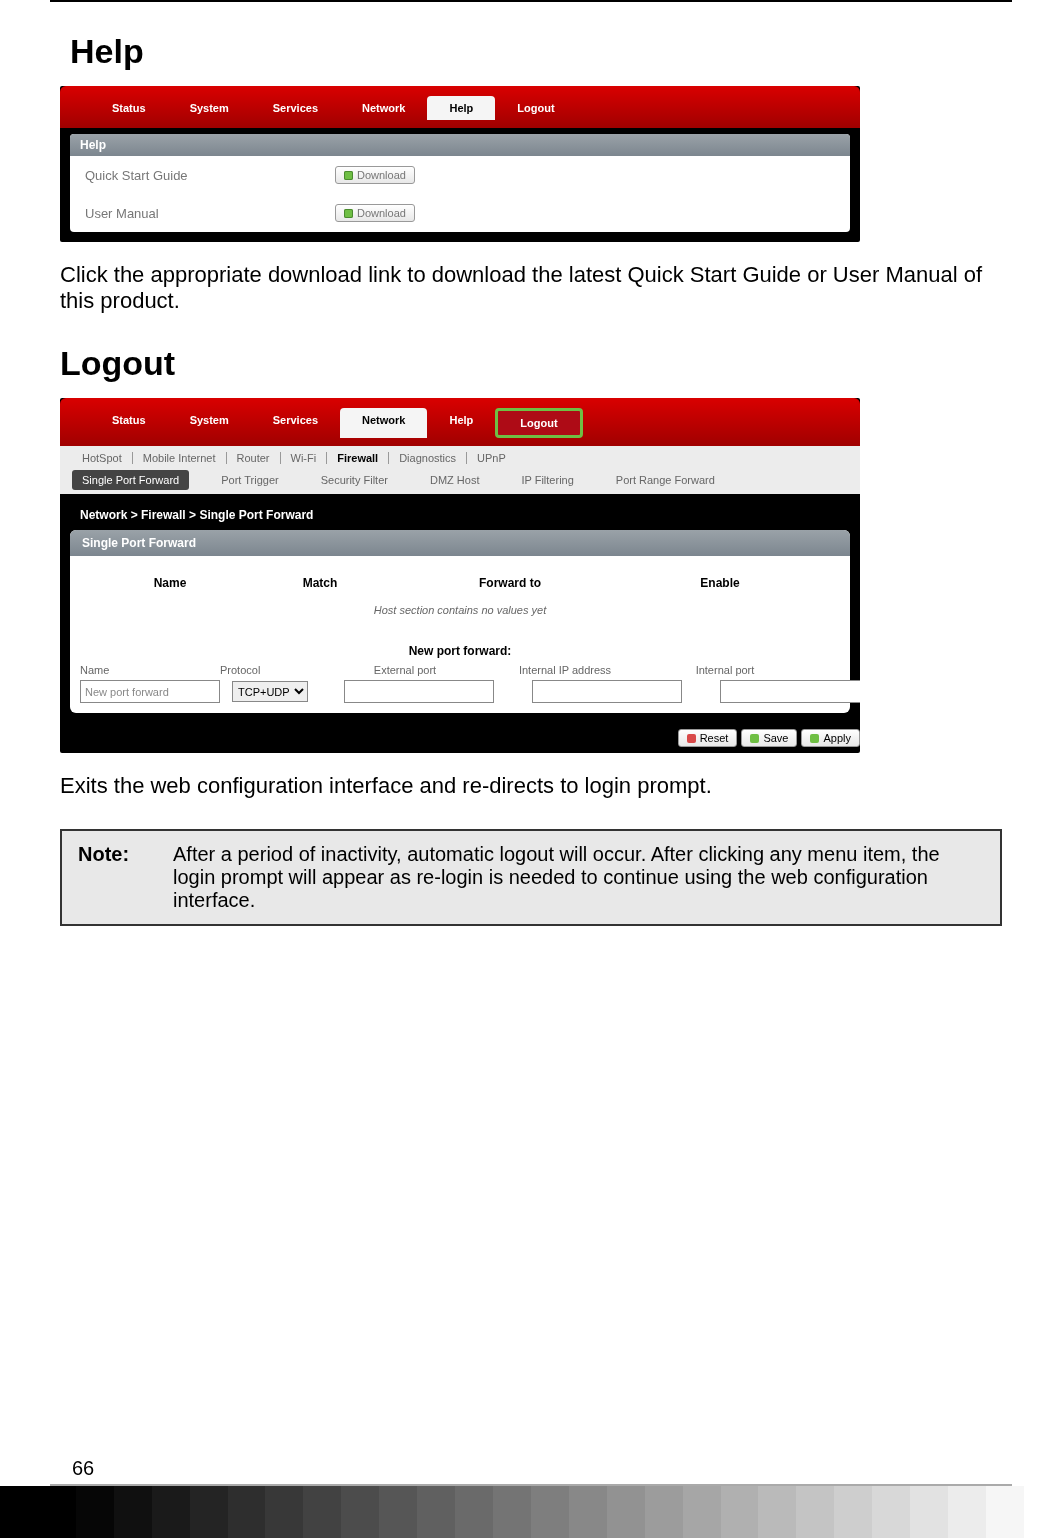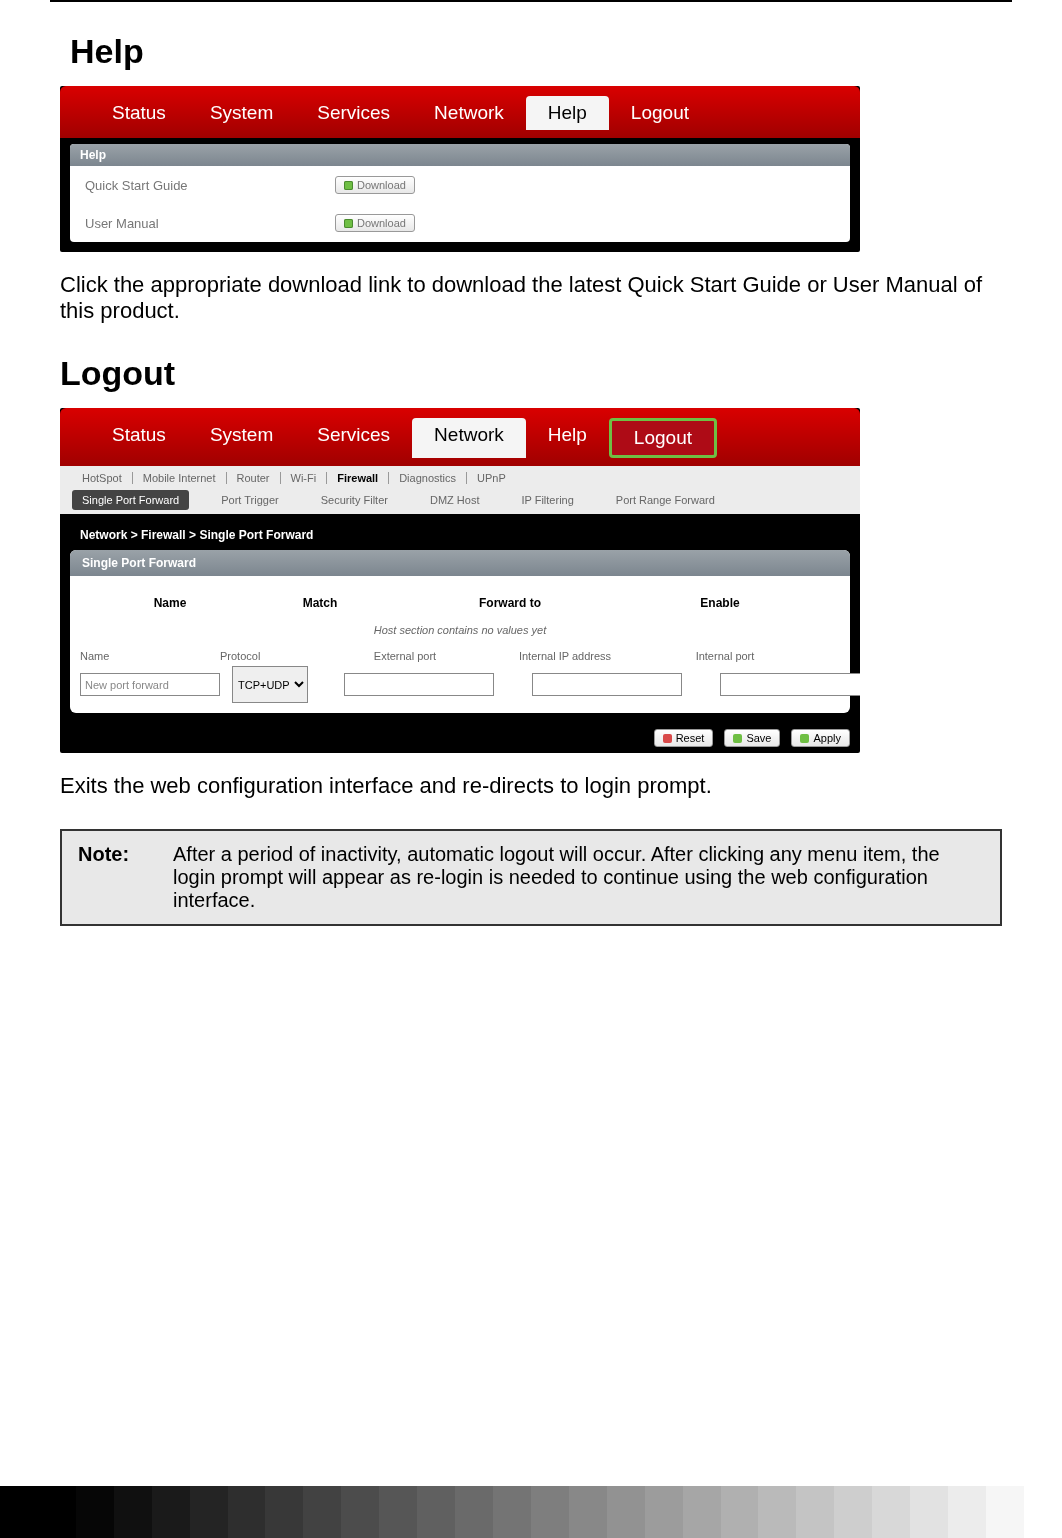--- a/index.html
+++ b/index.html
@@ -5,21 +5,21 @@
   html,body { margin:0; padding:0; font-family: Arial, Helvetica, sans-serif; background:#fff; color:#000; }
   .page { width:1062px; margin:0 auto; position:relative; min-height:1538px; }
   .top-rule { border-top:2px solid #000; margin:0 50px 0 50px; }
   .content { padding: 0 60px; }
   h1.section-title { font-size:34px; font-weight:bold; margin:30px 0 15px 10px; }
 
   
   .screenshot { background:#000; border-radius:2px; overflow:hidden; }
   .panel1 { width:800px; }
   .nav-red { background: linear-gradient(#d90000,#a00000); display:flex; padding:10px 30px 8px 30px; border-radius:6px 6px 0 0; }
-  .nav-red .tab { color:#fff; font-size:19px; font-weight:normal; padding:6px 22px; cursor:pointer; }
+  .nav-red .tab { color:#fff; font-size:11px; font-weight:bold; padding:6px 22px; cursor:pointer; }
   .nav-red .tab.active { background:#f5f5f5; color:#000; border-radius:4px 4px 0 0; }
   .help-inner { background:#fff; margin:6px 10px 10px 10px; border-radius:4px; }
   .help-inner-header { background: linear-gradient(#9aa2a8,#7c868f); color:#fff; font-size:12px; font-weight:bold; padding:4px 10px; border-radius:4px 4px 0 0; }
   .help-row { display:flex; align-items:center; padding:10px 15px; color:#777; font-size:13px; }
   .help-row .lbl { width:250px; }
   .dl-btn { background: linear-gradient(#fff,#e8e8e8); border:1px solid #999; font-size:11px; padding:2px 8px; border-radius:3px; display:inline-flex; align-items:center; gap:4px; cursor:pointer; }
   .dl-btn::before { content:""; width:9px; height:9px; background:#6fbf44; border-radius:2px; display:inline-block; box-shadow: inset 0 0 0 1px #4a8a2f; }
 
   .paragraph { font-size:22px; margin:20px 0; }
 
@@ -45,27 +45,27 @@
   .new-port-title { text-align:center; font-weight:bold; font-size:12px; padding:14px 0 6px 0; }
   .form-hdr { display:flex; font-size:11px; color:#666; padding:0 10px 4px 10px; }
   .form-hdr > div:nth-child(1){width:140px;}
   .form-hdr > div:nth-child(2){width:110px;}
   .form-hdr > div:nth-child(3){width:150px;text-align:center;}
   .form-hdr > div:nth-child(4){width:170px;text-align:center;}
   .form-hdr > div:nth-child(5){width:150px;text-align:center;}
   .form-row { display:flex; padding:0 10px 10px 10px; align-items:center; gap:12px;}
   .txt-in { border:1px solid #888; font-size:11px; padding:2px 4px; height:17px; background:#fff; }
   .txt-in.w1{width:130px;color:#888;}
-  .sel-in{width:80px;border:1px solid #888;font-size:11px;padding:1px;height:37px;}
+  .sel-in{width:80px;border:1px solid #888;font-size:11px;padding:1px;height:21px;}
   .txt-in.w3{width:140px;margin-left:24px;}
   .txt-in.w4{width:140px;margin-left:26px;}
   .txt-in.w5{width:140px;margin-left:26px;}
   .add-btn { margin-left:10px; background: linear-gradient(#fff,#e8e8e8); border:1px solid #999; font-size:11px; padding:2px 6px; border-radius:3px; display:inline-flex; align-items:center; gap:4px; cursor:pointer;}
   .add-btn::before{content:"";width:9px;height:9px;background:#f7efd6;border:1px solid #c0b080;border-radius:1px;}
-  .btn-bar { display:flex; justify-content:flex-end; gap:11px; padding:6px 10px; }
+  .btn-bar { display:flex; justify-content:flex-end; gap:4px; padding:6px 0; }
   .small-btn { background: linear-gradient(#fff,#e8e8e8); border:1px solid #999; font-size:11px; padding:2px 8px; border-radius:3px; display:inline-flex; align-items:center; gap:4px; cursor:pointer;}
   .sq-r::before{content:"";width:9px;height:9px;background:#d94a4a;border-radius:2px;display:inline-block;}
   .sq-g::before{content:"";width:9px;height:9px;background:#6fbf44;border-radius:2px;display:inline-block;}
   .sq-b::before{content:"";width:9px;height:9px;background:#6fbf44;border-radius:2px;display:inline-block;}
 
   .note-box { border:2px solid #333; background:#e8e8e8; margin-top:30px; padding:12px 16px; display:flex; gap:30px; }
   .note-box .note-label { font-weight:bold; font-size:20px; min-width:65px; }
   .note-box .note-text { font-size:20px; }
 
   .footer { position:absolute; bottom:0; left:0; right:0; }
@@ -139,20 +139,21 @@
       <div class="breadcrumb">Network &gt; Firewall &gt; Single Port Forward</div>
       <div class="inner-card">
         <div class="inner-card-header">Single Port Forward</div>
         <div class="tbl-header">
           <div>Name</div>
           <div>Match</div>
           <div>Forward to</div>
           <div>Enable</div>
         </div>
         <div class="empty-note">Host section contains no values yet</div>
+        <div class="new-port-title">New port forward:</div>
         <div class="form-hdr">
           <div>Name</div>
           <div>Protocol</div>
           <div>External port</div>
           <div>Internal IP address</div>
           <div>Internal port</div>
         </div>
         <div class="form-row">
           <input class="txt-in w1" value="New port forward" style="">
           <select class="sel-in">
@@ -174,20 +175,21 @@
     <p class="paragraph">Exits the web configuration interface and re-directs to login prompt.</p>
 
     <div class="note-box">
       <div class="note-label">Note:</div>
       <div class="note-text">After a period of inactivity, automatic logout will occur. After clicking any menu item, the login prompt will appear as re-login is needed to continue using the web configuration interface.</div>
     </div>
 
   </div>
 
   <div class="footer">
+    <div class="page-num">66</div>
     <div class="bars" id="bars">
         <div style="background: rgb(0, 0, 0);"></div>
         <div style="background: rgb(0, 0, 0);"></div>
         <div style="background: rgb(6, 6, 6);"></div>
         <div style="background: rgb(16, 16, 16);"></div>
         <div style="background: rgb(26, 26, 26);"></div>
         <div style="background: rgb(36, 36, 36);"></div>
         <div style="background: rgb(46, 46, 46);"></div>
         <div style="background: rgb(56, 56, 56);"></div>
         <div style="background: rgb(66, 66, 66);"></div>

